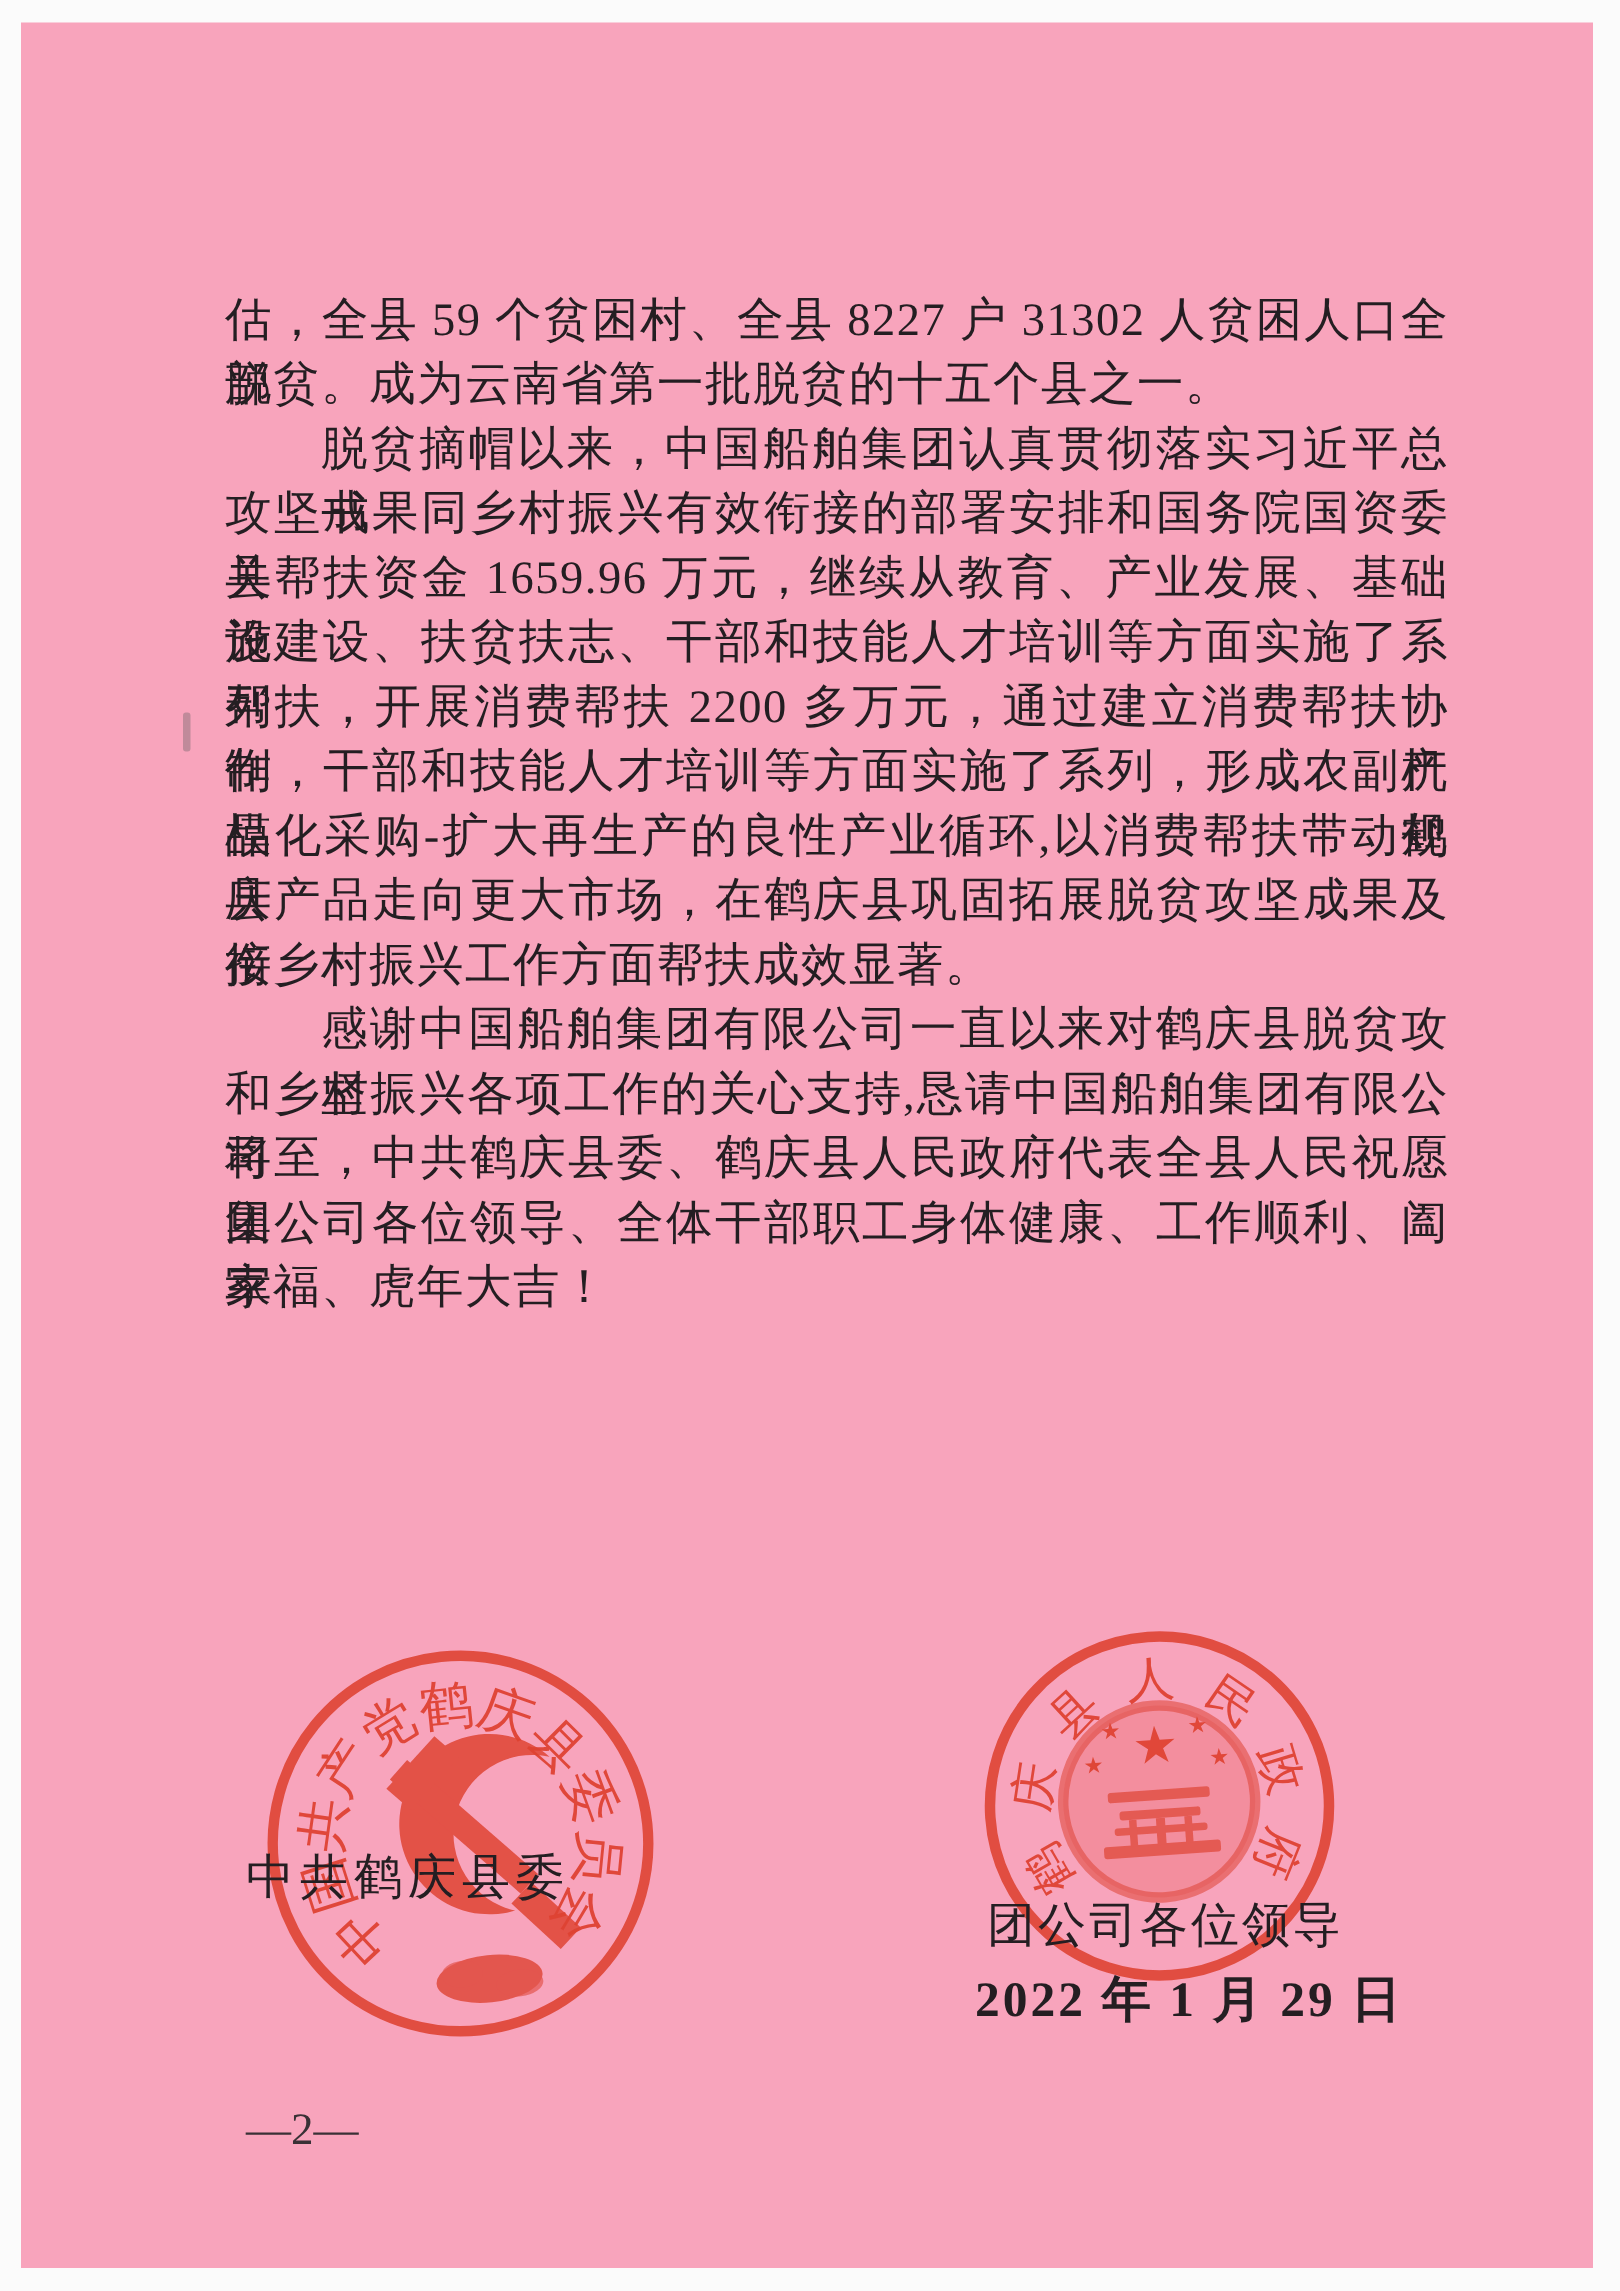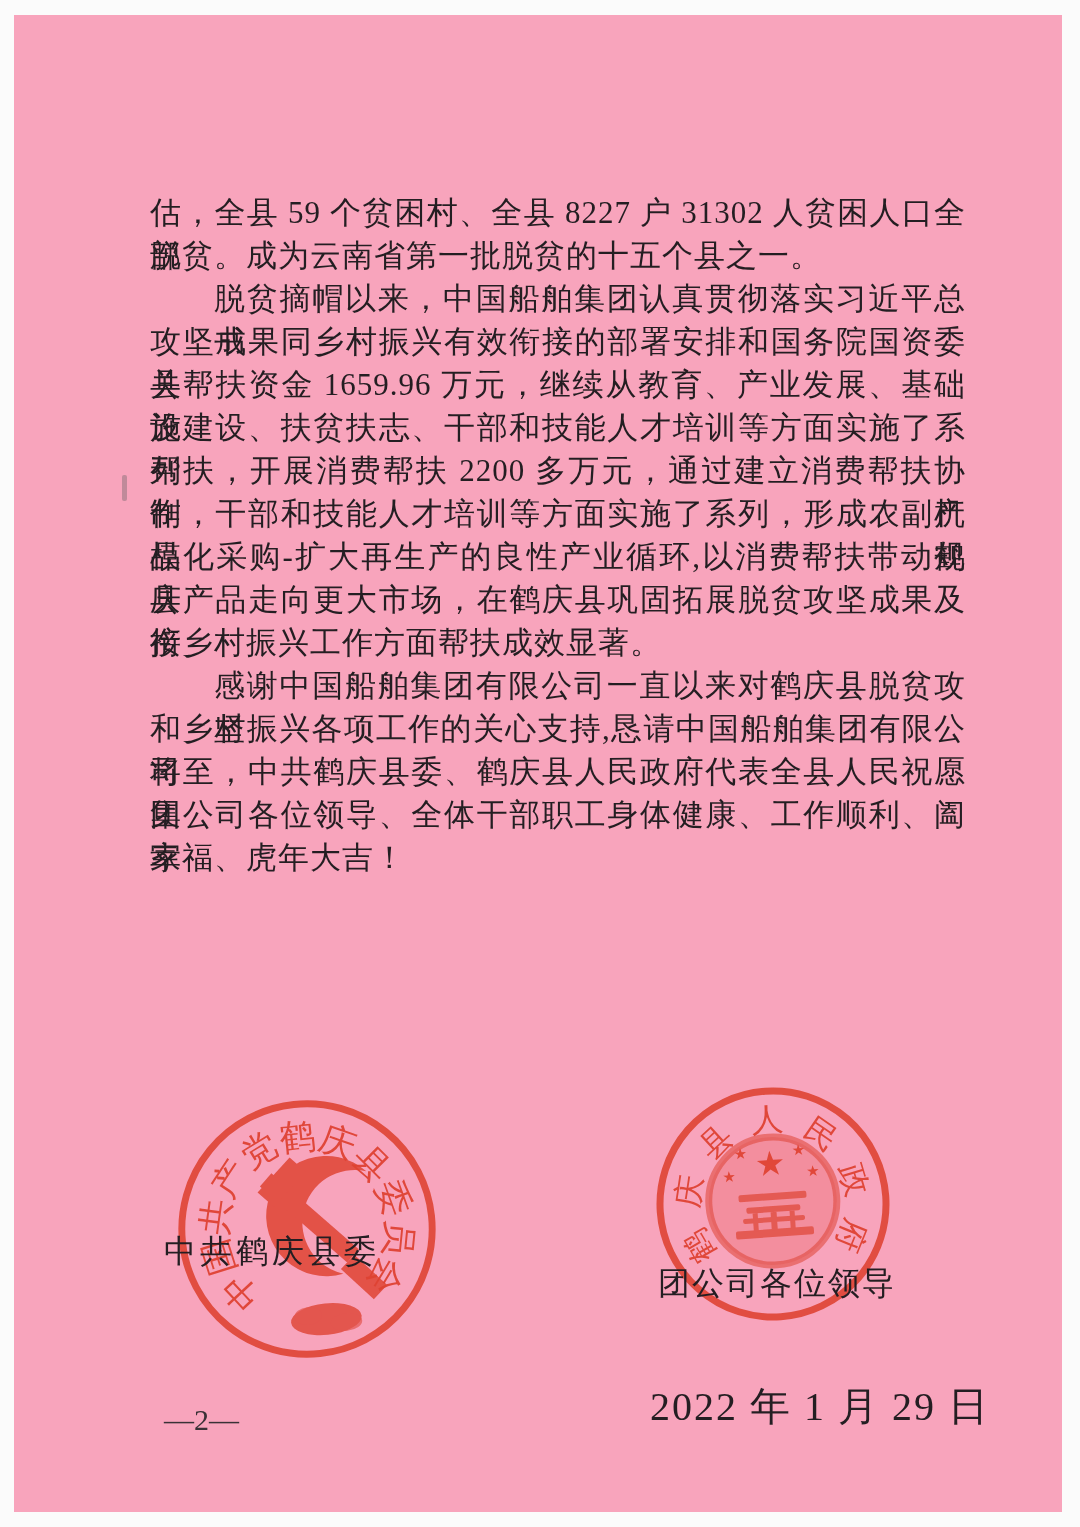--- a/index.html
+++ b/index.html
@@ -30,22 +30,22 @@
   .line.indent{padding-left:64px;}
   .line.indent.full{padding-left:64px;}
   .sig{
     position:absolute;
     font-size:32px;color:var(--ink,#241e22);
     letter-spacing:4px;white-space:nowrap;
   }
   .sig-left{left:150px;top:1202px;margin-top:13px;}
   .sig-right{left:644px;top:1247px;letter-spacing:2px;}
   .date-line{
-    position:absolute;left:636px;top:1364px;
-    font-size:40px;color:var(--ink,#241e22);letter-spacing:2px;white-space:nowrap;
+    position:absolute;left:636px;top:1296px;
+    font-size:33px;color:var(--ink,#241e22);letter-spacing:2px;white-space:nowrap;font-weight:bold;
   }
   .page-number{
     position:absolute;left:150px;top:1388px;
     font-size:30px;color:#3a3136;letter-spacing:0;
   }
   .seal{position:absolute;opacity:.93;}
   .seal-left{left:155px;top:1076px;width:276px;height:276px;}
   .seal-right{left:638px;top:1068px;width:242px;height:242px;}
   .seal .ring{fill:none;stroke:var(--seal,#dd3c29);stroke-width:7;opacity:.9;}
   .seal text{

